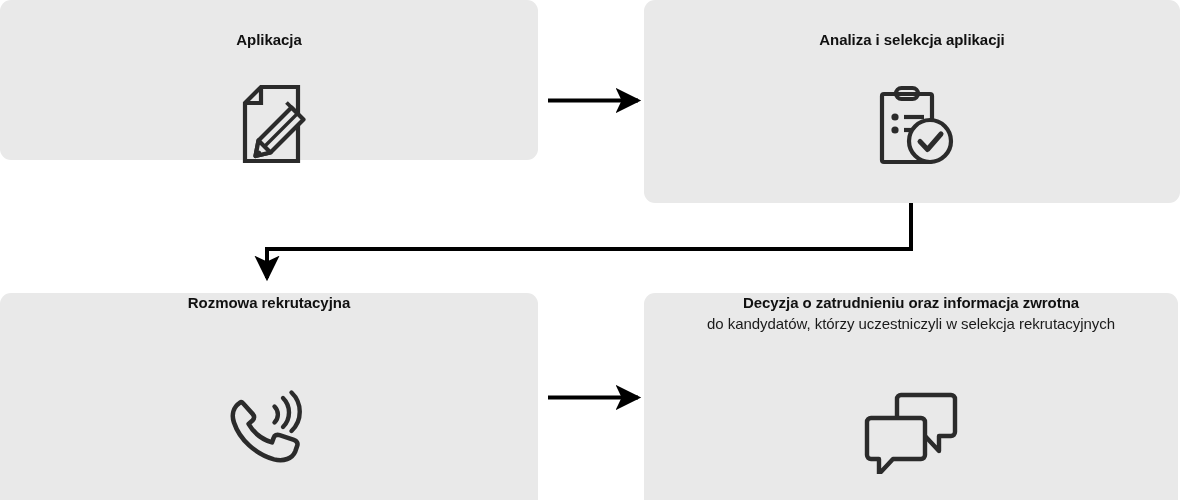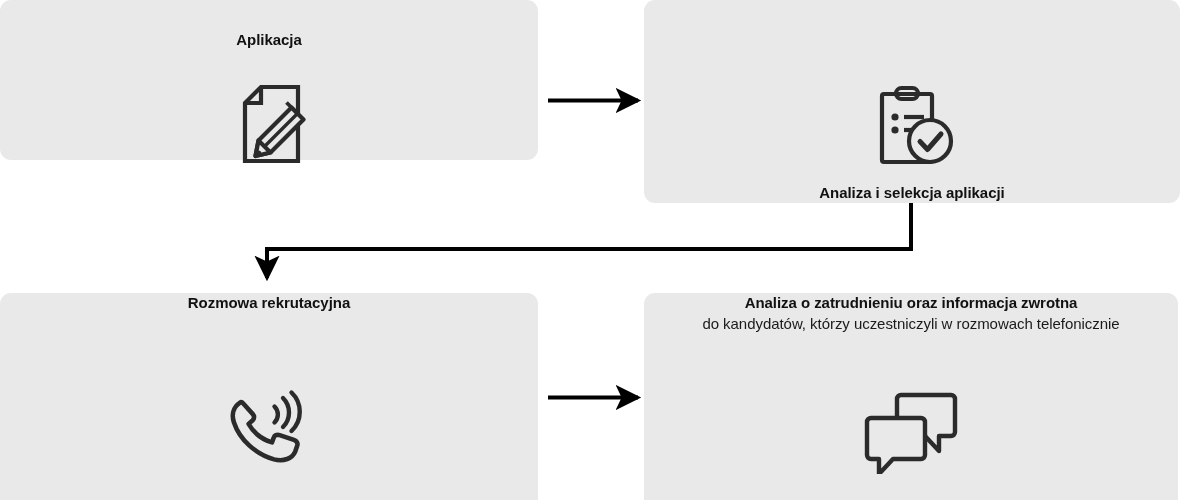--- a/index.html
+++ b/index.html
@@ -28,21 +28,21 @@
     background: #e9e9e9;
     border-radius: 11px;
     box-sizing: border-box;
     display: flex;
     flex-direction: column;
     align-items: center;
   }
 
   
   #box-aplikacja      { left: 0px;   top: 0px;   width: 538px; height: 160px; }
-  #box-analiza        { left: 644px; top: 0px;   width: 536px; height: 203px; justify-content: flex-end; }
+  #box-analiza        { left: 644px; top: 0px;   width: 536px; height: 203px; }
   
   #box-rozmowa        { left: 0px;   top: 293px; width: 538px; height: 222px; }
   #box-decyzja        { left: 644px; top: 293px; width: 534px; height: 222px; }
 
   .node-text {
     width: 100%;
     text-align: center;
     padding: 0 8px;
     box-sizing: border-box;
   }
@@ -181,22 +181,22 @@
 
       <path d="M54.5 41.5 C59 37 59 30 54.5 25.5" fill="none" stroke="#2b2b2b" stroke-width="4.4" stroke-linecap="round"></path>
       <path d="M63 46 C71 38 71 25 63 17" fill="none" stroke="#2b2b2b" stroke-width="4.4" stroke-linecap="round"></path>
       <path d="M71.5 50 C82.5 39.5 82.5 22 71.5 11.5" fill="none" stroke="#2b2b2b" stroke-width="4.4" stroke-linecap="round"></path>
     </svg>
   </div>
 </div>
 
 <div class="node-box" id="box-decyzja">
   <div class="node-text">
-    <div class="node-title">Analiza o zatrudnieniu oraz informacja zwrotna</div>
-    <div class="node-subtitle">do kandydatów, którzy uczestniczyli w rozmowach telefonicznie</div>
+    <div class="node-title">Decyzja o zatrudnieniu oraz informacja zwrotna</div>
+    <div class="node-subtitle">do kandydatów, którzy uczestniczyli w selekcja rekrutacyjnych</div>
   </div>
   <div class="node-icon">
     <svg class="icon-svg" width="96" height="86" viewBox="0 0 96 86">
 
       <path d="M38 7 L88 7 A4 4 0 0 1 92 11 L92 44 A4 4 0 0 1 88 48 L76 48 L76 63 L62 48 L38 48 A4 4 0 0 1 34 44 L34 11 A4 4 0 0 1 38 7 Z" fill="#e9e9e9" stroke="#2b2b2b" stroke-width="4.4" stroke-linejoin="round"></path>
 
       <path d="M8 30 L58 30 A4 4 0 0 1 62 34 L62 67 A4 4 0 0 1 58 71 L30 71 L16 86 L16 71 L8 71 A4 4 0 0 1 4 67 L4 34 A4 4 0 0 1 8 30 Z" fill="#e9e9e9" stroke="#2b2b2b" stroke-width="4.4" stroke-linejoin="round"></path>
     </svg>
   </div>
 </div>

